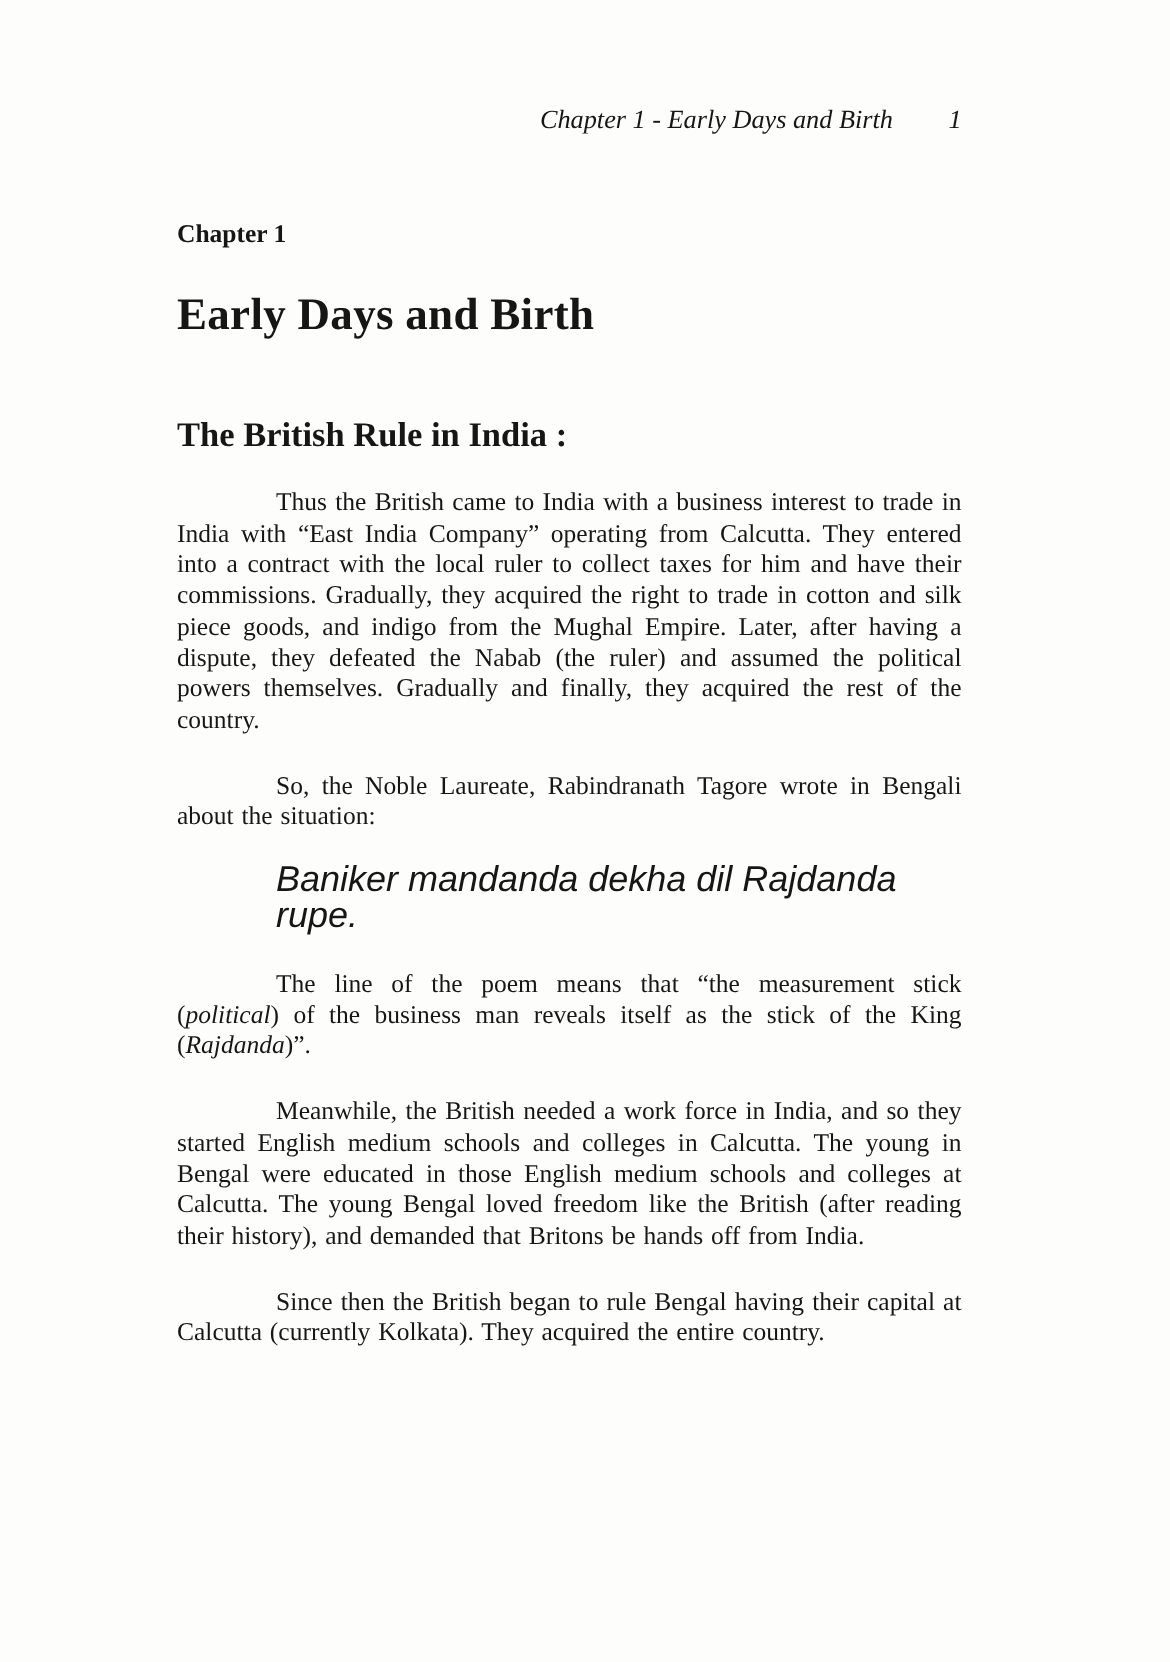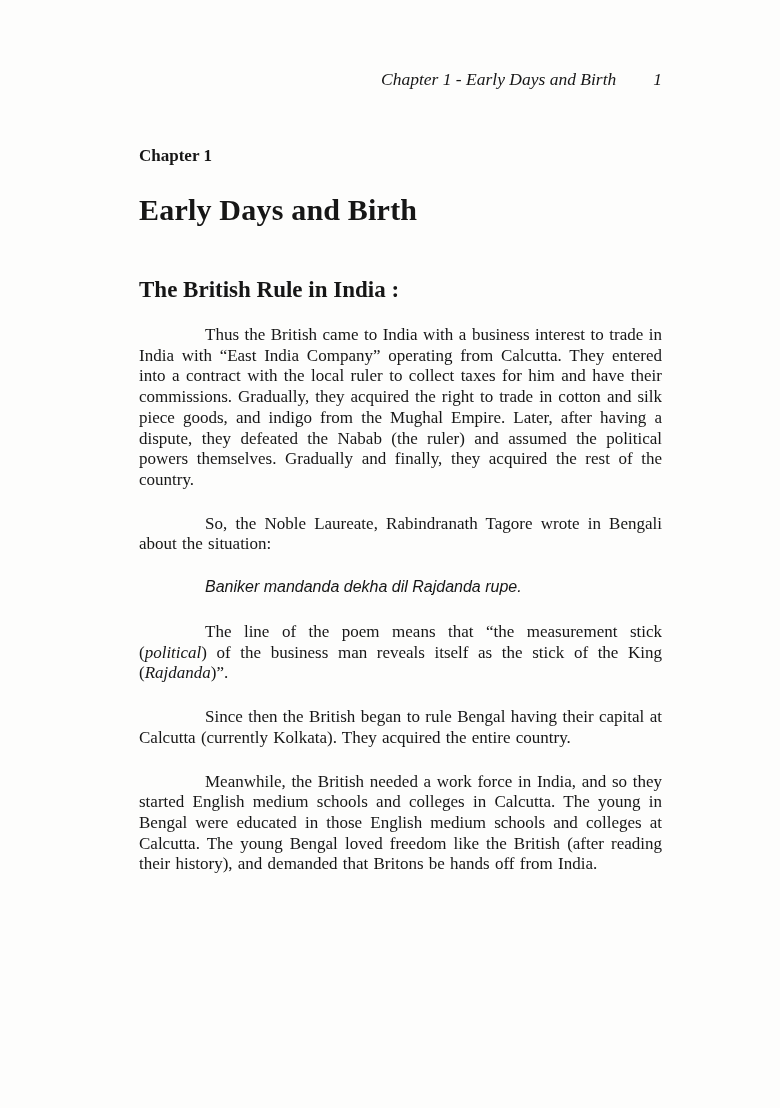--- a/index.html
+++ b/index.html
@@ -11,21 +11,21 @@
     position: relative;
     width: 780px;
     height: 1108px;
     background: #fdfdfc;
     font-family: "Liberation Serif", serif;
     color: #161616;
     overflow: hidden;
   }
   .content {
     position: absolute;
-    left: 139px;
+    left: 118px;
     top: 0;
     width: 523px;
   }
   
   .running-header {
     display: flex;
     justify-content: flex-end;
     align-items: baseline;
     gap: 37px;
     margin-top: 69px;
@@ -60,21 +60,21 @@
     text-indent: 66px;
     word-spacing: 1px;
   }
   .body-para .bold-lead {
     font-weight: bold;
   }
   .poem-quote {
     margin: 20px 0 0 66px;
     font-family: "Liberation Sans", sans-serif;
     font-style: italic;
-    font-size: 16px;
+    font-size: 24px;
     line-height: 24px;
     text-align: left;
   }
 </style>
 </head>
 <body>
 
 <div class="page">
   <div class="content">
 
@@ -91,18 +91,18 @@
 
 
     <p class="body-para">Thus the British came to India with a business interest to trade in India with “East India Company” operating from Calcutta. They entered into a contract with the local ruler to collect taxes for him and have their commissions. Gradually, they acquired the right to trade in cotton and silk piece goods, and indigo from the Mughal Empire. Later, after having a dispute, they defeated the Nabab (the ruler) and assumed the political powers themselves. Gradually and finally, they acquired the rest of the country.</p>
 
     <p class="body-para">So, the Noble Laureate, Rabindranath Tagore wrote in Bengali about the situation:</p>
 
     <p class="poem-quote">Baniker mandanda dekha dil Rajdanda rupe.</p>
 
     <p class="body-para"><span>The line of the poem means that “the measurement stick (</span><i>political</i><span>) of the business man reveals itself as the stick of the King (</span><i>Rajdanda</i><span>)”.</span></p>
 
+    <p class="body-para">Meanwhile, the British needed a work force in India, and so they started English medium schools and colleges in Calcutta. The young in Bengal were educated in those English medium schools and colleges at Calcutta. The young Bengal loved freedom like the British (after reading their history), and demanded that Britons be hands off from India.</p>
+
     <p class="body-para">Since then the British began to rule Bengal having their capital at Calcutta (currently Kolkata). They acquired the entire country.</p>
-
-    <p class="body-para">Meanwhile, the British needed a work force in India, and so they started English medium schools and colleges in Calcutta. The young in Bengal were educated in those English medium schools and colleges at Calcutta. The young Bengal loved freedom like the British (after reading their history), and demanded that Britons be hands off from India.</p>
 
   </div>
 </div>
 
 </body></html>

